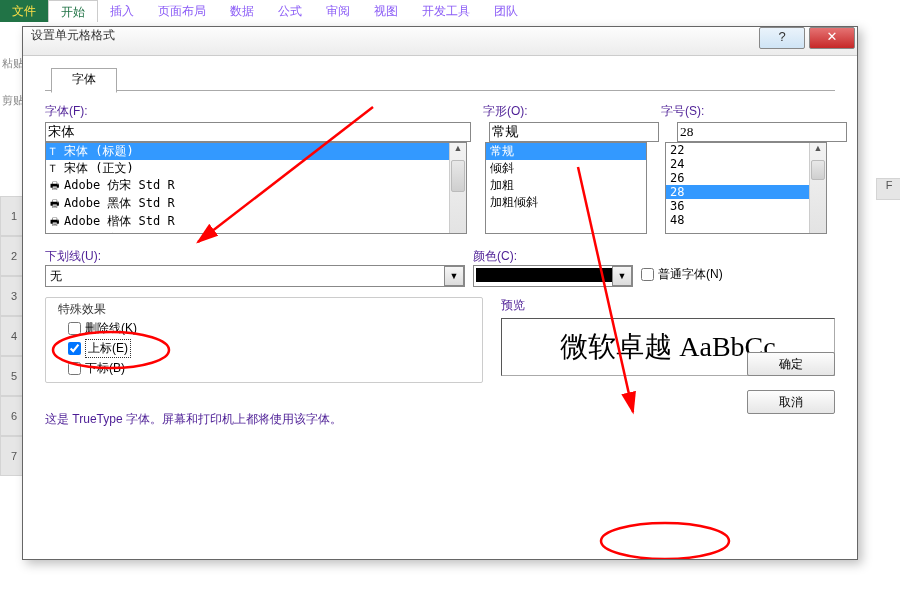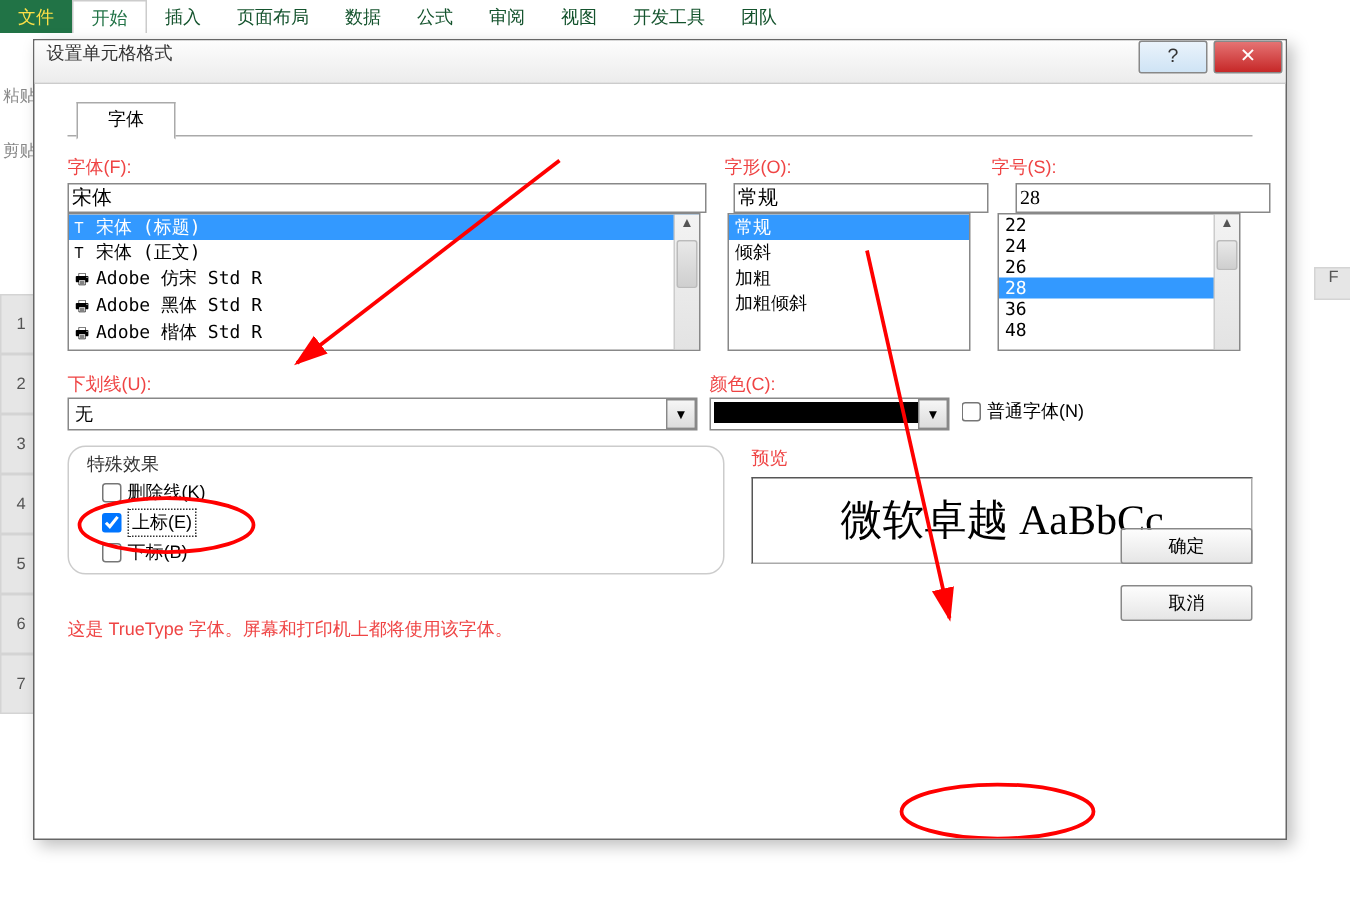--- a/index.html
+++ b/index.html
@@ -1,43 +1,43 @@
 <!DOCTYPE html>
 <html><head>
 <meta charset="utf-8">
 <style>
 body { margin:0; font-family:"Microsoft YaHei","SimSun",sans-serif; font-size:12px; background:#fff; }
 .ribbon-tabs { display:flex; height:22px; background:#fff; }
-.rtab { padding:3px 12px; color:#14532d; }
+.rtab { padding:3px 12px; color:#8b5cf6; }
 .rtab.file { background:#217346; color:#fde047; }
 .rtab.active { background:#fff; color:#217346; border-top:1px solid #ccc; border-left:1px solid #ccc; border-right:1px solid #ccc; }
 .clip { position:absolute; left:2px; top:56px; color:#888; font-size:11px; }
 .cells-bg { position:absolute; left:0; top:156px; width:900px; }
 .cells-bg .row-hdr { position:absolute; left:0; width:26px; height:38px; border:1px solid #d4d4d4; background:#e6e6e6; text-align:center; font-size:11px; color:#555; line-height:38px; }
 .sel-cell { position:absolute; left:26px; top:0; width:76px; height:38px; border:2px solid #000; background:#ffffcc; }
 .col-f { position:absolute; left:876px; top:22px; width:24px; height:20px; border:1px solid #d4d4d4; background:#e6e6e6; text-align:center; font-size:11px; color:#555; }
 .dialog { position:absolute; left:22px; top:26px; width:834px; height:532px; background:#fff; border:1px solid #666; box-shadow:4px 4px 10px rgba(0,0,0,0.25); }
 .titlebar { height:28px; background:linear-gradient(#fdfdfd,#ececec); border-bottom:1px solid #ccc; display:flex; align-items:flex-start; }
 .titlebar .ttl { flex:1; padding-left:8px; color:#333; }
 .titlebar .tbtn { width:44px; height:20px; margin:0 2px; border:1px solid #888; border-radius:2px; text-align:center; line-height:18px; font-size:13px; }
 .tbtn.help { background:linear-gradient(#eaf3fb,#cfe4f5); color:#333; }
 .tbtn.close { background:linear-gradient(#e57373,#c62828); color:#fff; }
 .body { position:relative; padding:12px 22px 0 22px; }
 .tab-strip { position:relative; height:22px; border-bottom:1px solid #aaa; }
 .tab { position:absolute; left:6px; top:0; height:21px; padding:2px 20px 0 20px; border:1px solid #aaa; border-bottom:1px solid #fff; background:#fff; }
-.lbl { color:#ef4444; }
+.lbl { color:#4c1d95; }
 .inset { border:1px solid #888; background:#fff; }
 .listbox { overflow:hidden; position:relative; }
 .listbox .sb { position:absolute; right:0; top:0; bottom:0; width:16px; background:linear-gradient(#f3f3f3,#e3e3e3); border-left:1px solid #ccc; }
 .listbox .sb .arr { height:16px; text-align:center; font-size:9px; color:#555; }
 .listbox .sb .thumb { margin:1px; height:30px; background:linear-gradient(#e8e8e8,#cfcfcf); border:1px solid #bbb; border-radius:2px; }
 .li { padding:0 4px; font-family:"SimSun",monospace; font-size:12px; white-space:nowrap; }
 .li.sel { background:#3399ff; color:#fff; }
 .ico { display:inline-block; width:14px; font-size:10px; }
-.fieldset { border:1px solid #ccc; border-radius:12px; padding:4px 8px 8px 8px; }
+.fieldset { border:1px solid #ccc; border-radius:2px; padding:4px 8px 8px 8px; }
 .fieldset .legend { margin-top:-10px; background:#fff; display:inline-block; padding:0 4px; color:#333; }
 .cb { display:flex; align-items:center; gap:4px; margin:2px 0 2px 14px; }
 .cb input { margin:0; }
 .combo { position:relative; height:20px; }
 .combo .arrbtn { position:absolute; right:0; top:0; width:18px; height:18px; border:1px solid #888; background:linear-gradient(#f6f6f6,#dcdcdc); text-align:center; font-size:9px; line-height:18px; }
 .preview { height:56px; border:1px inset #aaa; display:flex; align-items:center; justify-content:center; font-family:"SimSun",serif; font-size:28px; }
 .dlg-btn { width:88px; height:24px; border:1px solid #888; background:linear-gradient(#fdfdfd,#e6e6e6); border-radius:2px; font-size:12px; }
 svg.annot { position:absolute; left:0; top:0; pointer-events:none; }
 </style>
 </head>

